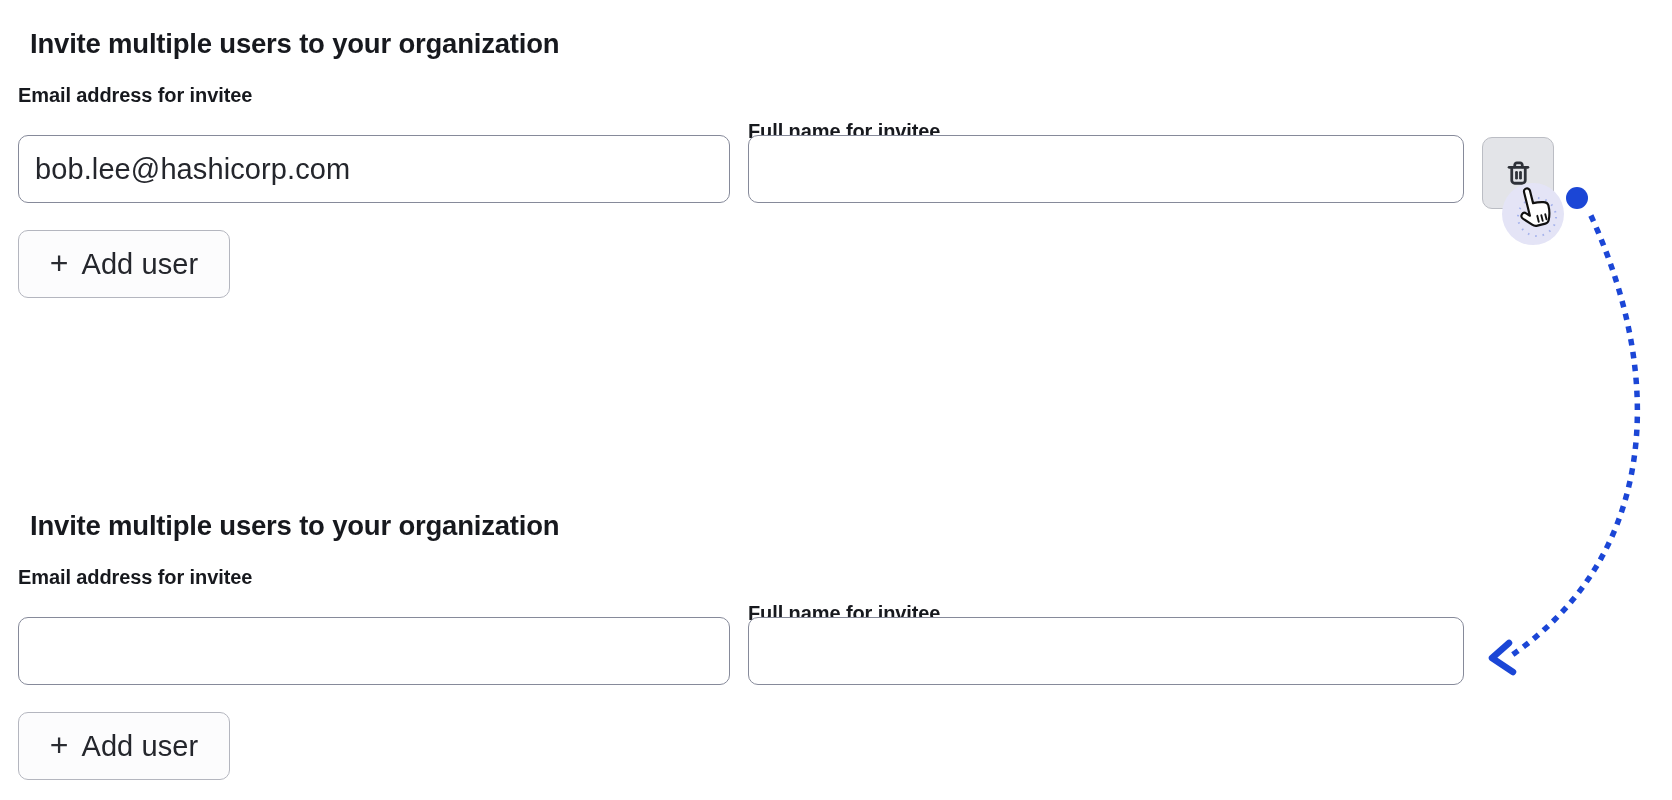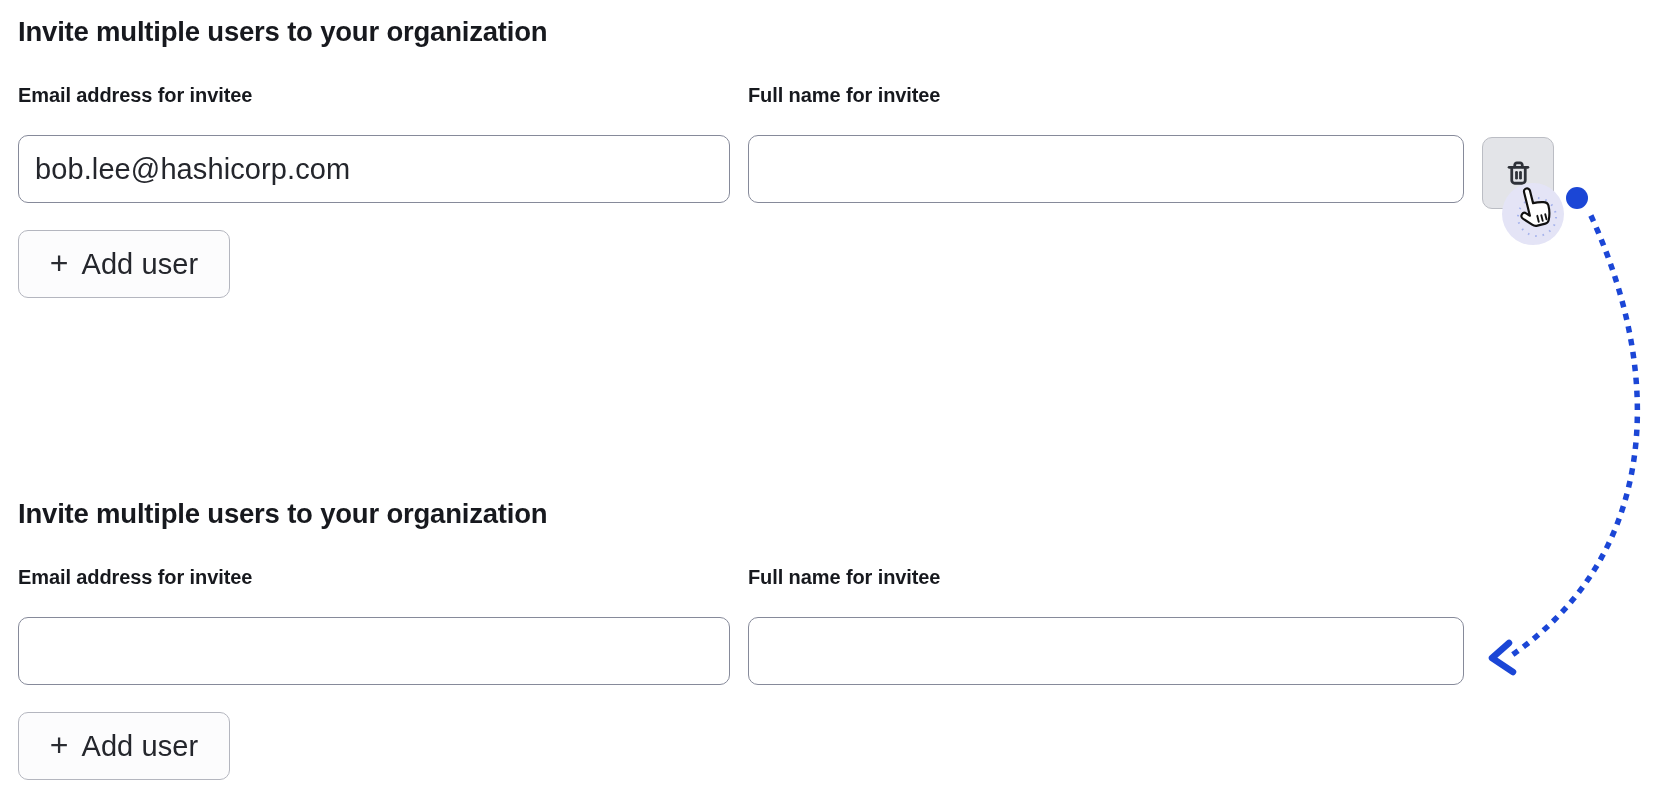--- a/index.html
+++ b/index.html
@@ -7,30 +7,30 @@
     width:1672px;height:800px;background:#ffffff;
     font-family:"Liberation Sans", sans-serif;
     position:relative;overflow:hidden;
     color:var(--text,#17191e);
   }
   .stage{position:absolute;inset:0;}
   .invite-section{position:absolute;left:0;width:1672px;height:318px;}
   .section-before{top:0;}
   .section-after{top:482px;}
   .form-heading{
-    position:absolute;left:18px;top:16px;margin:0;
+    position:absolute;left:18px;top:16px;margin:12px;
     font-size:27.5px;font-weight:700;letter-spacing:-0.2px;
     color:var(--text,#17191e);line-height:32px;
   }
   .field-label{
     position:absolute;top:79px;font-size:20px;font-weight:600;
     letter-spacing:-0.1px;color:var(--text,#17191e);line-height:32px;
   }
   .email-label{left:18px;}
-  .name-label{left:748px;}
+  .name-label{left:748px;margin-top:36px;}
   .text-input{
     position:absolute;top:135px;height:68px;box-sizing:border-box;
     border:1.5px solid var(--input_border,#868a9a);border-radius:10px;
     background:#ffffff;font-family:inherit;font-size:29px;color:#24262c;
     padding:16px 16px;letter-spacing:0.1px;outline:none;
   }
   .email-input{left:18px;width:712px;}
   .name-input{left:748px;width:716px;}
   .trash-btn{
     position:absolute;left:1482px;top:137px;width:72px;height:72px;

